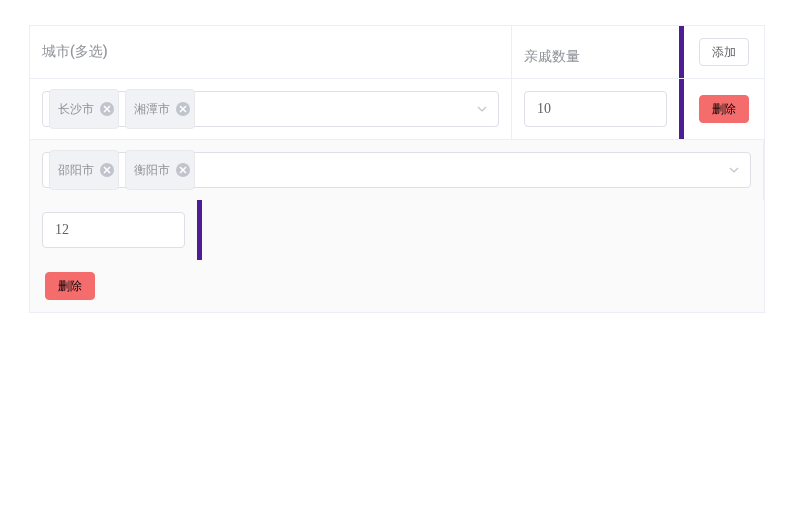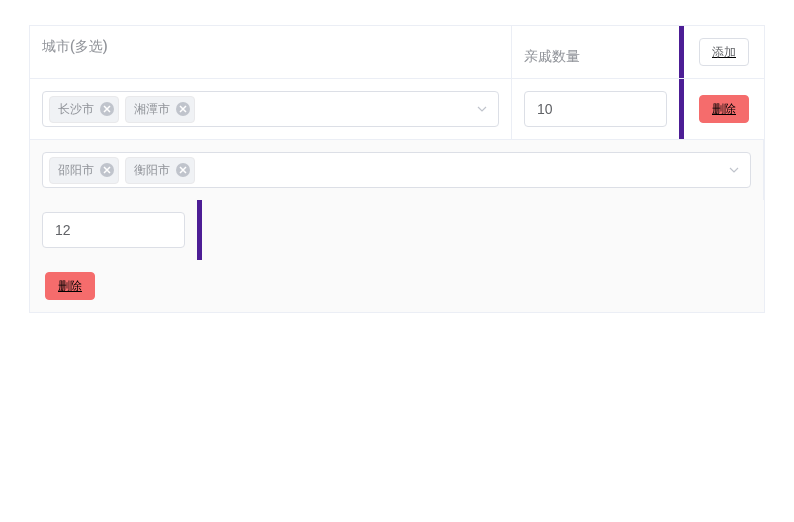--- a/index.html
+++ b/index.html
@@ -28,35 +28,35 @@
       background: #ffffff;
     }
     .data-row:nth-child(3) {
       background: #fafafa;
     }
     .col-city {
       flex: 1;
       padding: 12px;
       border-right: 1px solid #ebeef5;
       display: flex;
+      align-items: center;
     }
     .col-count {
       width: 172px;
       padding: 12px;
       border-right: 5px solid #4c1d95;
       display: flex;
       align-items: flex-end;
     }
     .col-action {
       width: 80px;
       padding: 12px;
       display: flex;
       align-items: center;
       justify-content: center;
-      text-decoration: underline;
     }
     .header-text {
       color: #909399;
       font-weight: 500;
       font-size: 14px;
     }
     .multi-select {
       width: 100%;
       height: 36px;
       background: #ffffff;
@@ -68,21 +68,21 @@
       position: relative;
       cursor: pointer;
     }
     .tag {
       display: inline-flex;
       align-items: center;
       background: #f0f2f5;
       border: 1px solid #e9e9eb;
       border-radius: 4px;
       padding: 0 4px 0 8px;
-      height: 27px;
+      height: 40px;
       margin-right: 6px;
       font-size: 12px;
       color: #909399;
     }
     .tag-close {
       display: inline-flex;
       align-items: center;
       justify-content: center;
       width: 14px;
       height: 14px;
@@ -107,20 +107,21 @@
     .number-input {
       width: 100%;
       height: 36px;
       background: #ffffff;
       border: 1px solid #dcdfe6;
       border-radius: 4px;
       padding: 8px 12px;
       font-size: 14px;
       color: #606266;
       outline: none;
+      font-family: Liberation Serif, serif;
     }
     .btn {
       border-radius: 4px;
       cursor: pointer;
       font-size: 12px;
       padding: 7px 12px;
       border: 1px solid;
       outline: none;
       line-height: 1;
     }

